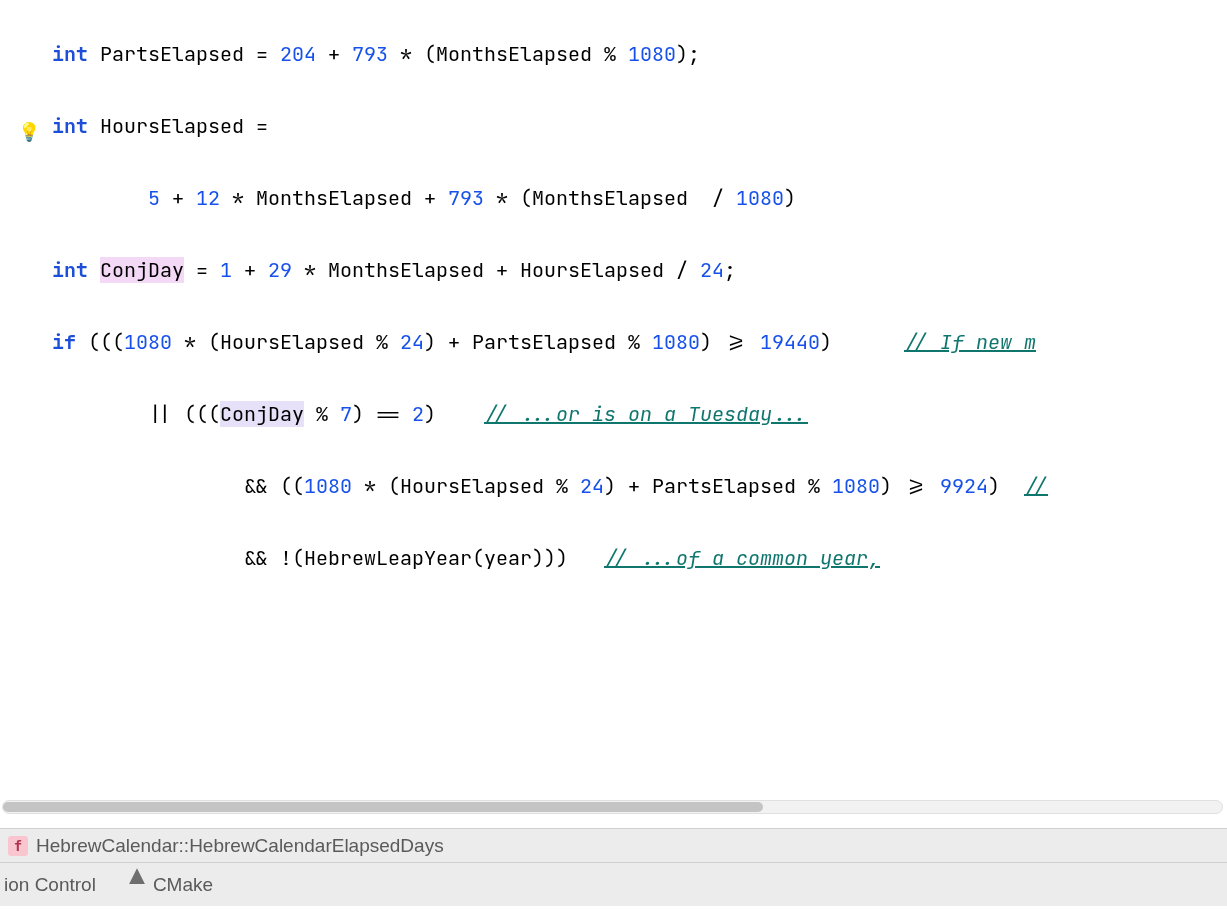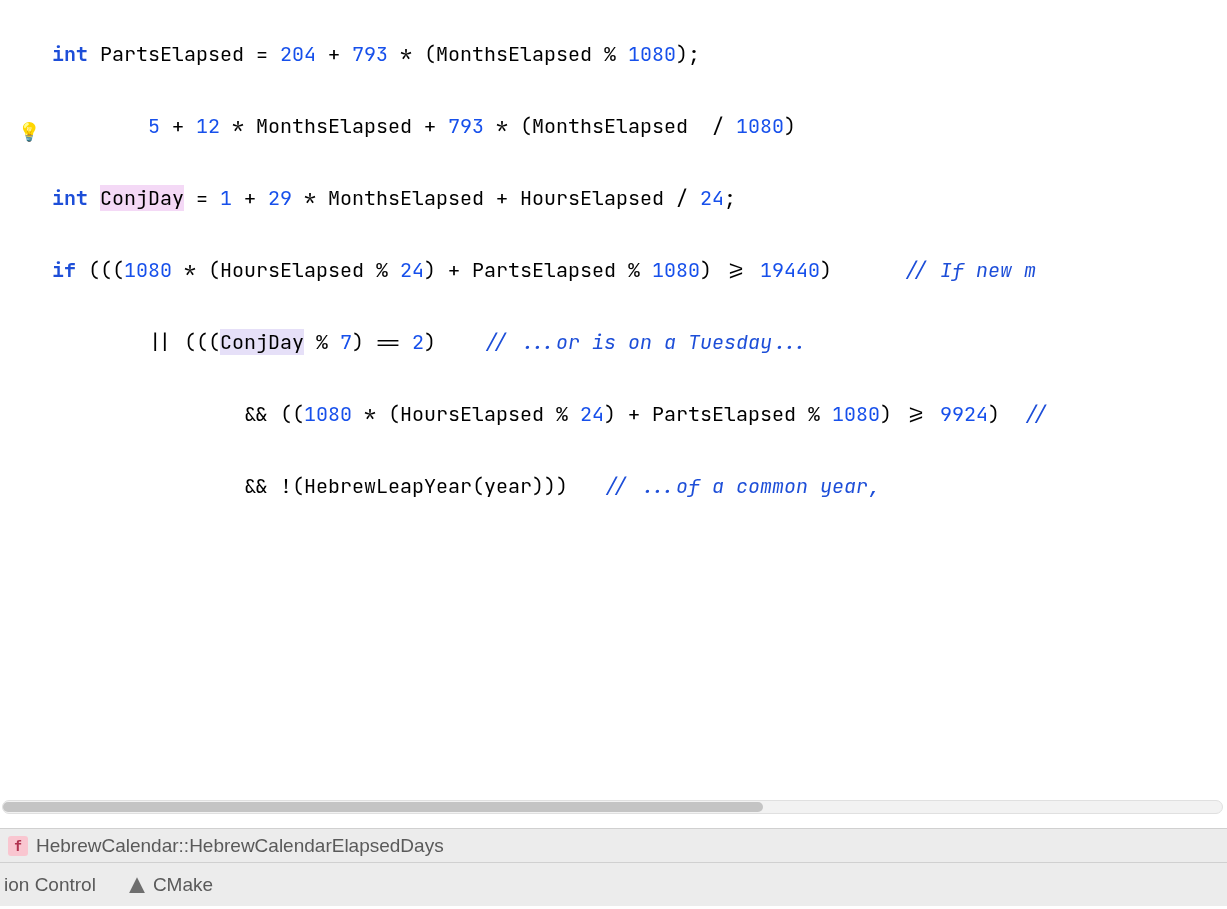--- a/index.html
+++ b/index.html
@@ -4,21 +4,21 @@
 <style>
   * { margin:0; padding:0; box-sizing:border-box; }
   html,body { width:1227px; height:909px; font-family:"JetBrains Mono","Menlo","Consolas",monospace;
               font-size:20px; line-height:36px; background:#ffffff; color:#000; overflow:hidden; }
   .editor { position:relative; width:100%; height:820px; overflow:hidden; }
   .code { position:absolute; left:52px; top:0; white-space:pre; }
   .gutter { position:absolute; left:0; top:0; width:50px; height:100%; }
   .bulb { position:absolute; left:18px; top:114px; font-size:18px; }
   .kw { color:#1d4ed8; font-weight:bold; }
   .num { color:#1750eb; }
-  .cm { color:#1d4ed8; font-style:italic; }
+  .cm { color:#0f766e; font-style:italic;text-decoration:underline; }
   .occ { background:#e6e0f8; }
   .occ-cur { background:#f4d9f6; }
   .hl-line { position:absolute; left:0; width:1227px; height:36px; background:#fffae3; z-index:-1; }
   .sep-line { position:absolute; left:0; width:1227px; border-top:1px solid #d8d8d8; z-index:-1; }
 
   
   .hscroll { position:absolute; left:2px; top:800px; width:1221px; height:14px; background:#f2f2f2;
              border:1px solid #e0e0e0; border-radius:7px; }
   .hscroll-thumb { position:absolute; left:0; top:1px; width:760px; height:10px;
                    background:#c4c4c4; border-radius:5px; }
@@ -29,39 +29,40 @@
            font-family:-apple-system,Helvetica,Arial,sans-serif; font-size:19px; color:#5a5a5a; }
   .crumb .ficon { width:20px; height:20px; background:#f9c6d0; border-radius:3px; color:#b0324f;
                   display:flex; align-items:center; justify-content:center; font-size:14px; font-weight:bold;
                   font-family:monospace; margin-right:8px; }
 
   
   .tools { position:absolute; left:0; top:862px; width:100%; height:44px; background:#ececec;
            border-top:1px solid #d0d0d0; display:flex; align-items:center;
            font-family:-apple-system,Helvetica,Arial,sans-serif; font-size:19px; color:#5a5a5a; gap:32px;
            padding-left:4px; }
-  .tools .t { display:flex; align-items:center; gap:7px; cursor:default; }
+  .tools .t { display:flex; align-items:flex-start; gap:7px; cursor:default; }
   .tools .t u { text-decoration:underline; }
   .icon-svg { width:18px; height:18px; }
 </style>
 </head>
 <body>
 
 <div class="editor">
 
   <div class="hl-line" style="top:144px;"></div>
   <div class="sep-line" style="top:144px;"></div>
   <div class="sep-line" style="top:180px;"></div>
 
   <div class="gutter">
     <div class="bulb">💡</div>
   </div>
 
   <div class="code">
 <div><span class="kw">int</span><span> PartsElapsed = </span><span class="num">204</span><span> + </span><span class="num">793</span><span> * (MonthsElapsed % </span><span class="num">1080</span><span>);</span></div>
+<div><span class="kw">int</span><span> HoursElapsed =</span></div>
 <div><span>        </span><span class="num">5</span><span> + </span><span class="num">12</span><span> * MonthsElapsed + </span><span class="num">793</span><span> * (MonthsElapsed  / </span><span class="num">1080</span><span>)</span></div>
 <div><span class="kw">int</span><span> </span><span class="occ-cur">ConjDay</span><span> = </span><span class="num">1</span><span> + </span><span class="num">29</span><span> * MonthsElapsed + HoursElapsed / </span><span class="num">24</span><span>;</span></div>
 <div><span class="kw">if</span><span> (((</span><span class="num">1080</span><span> * (HoursElapsed % </span><span class="num">24</span><span>) + PartsElapsed % </span><span class="num">1080</span><span>) &gt;= </span><span class="num">19440</span><span>)      </span><span class="cm">// If new m</span></div>
 <div><span>        || (((</span><span class="occ">ConjDay</span><span> % </span><span class="num">7</span><span>) == </span><span class="num">2</span><span>)    </span><span class="cm">// ...or is on a Tuesday...</span></div>
 <div><span>                &amp;&amp; ((</span><span class="num">1080</span><span> * (HoursElapsed % </span><span class="num">24</span><span>) + PartsElapsed % </span><span class="num">1080</span><span>) &gt;= </span><span class="num">9924</span><span>)  </span><span class="cm">//</span></div>
 <div><span>                &amp;&amp; !(HebrewLeapYear(year)))   </span><span class="cm">// ...of a common year,</span></div>
 
 
 
 

